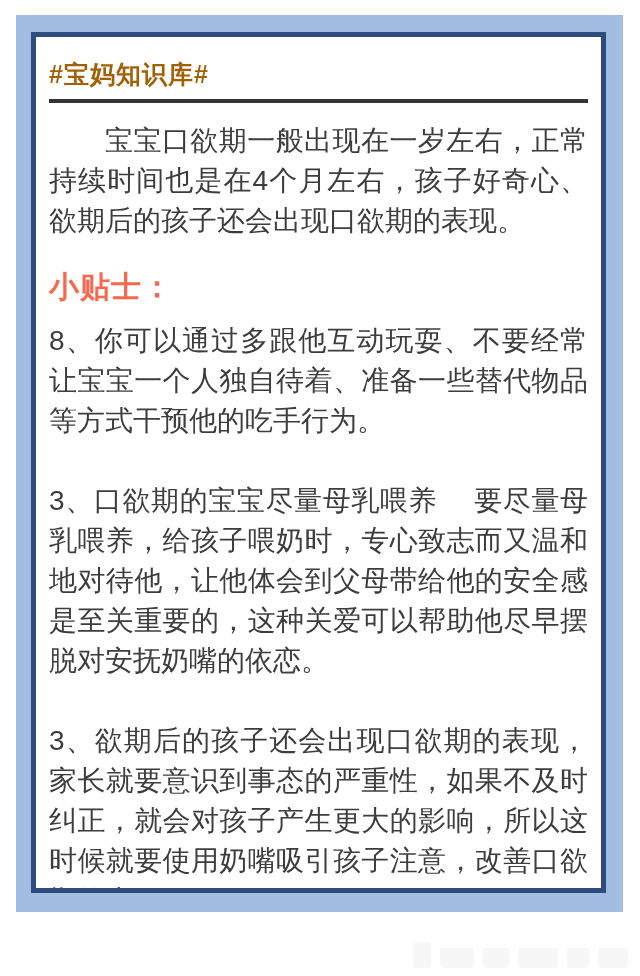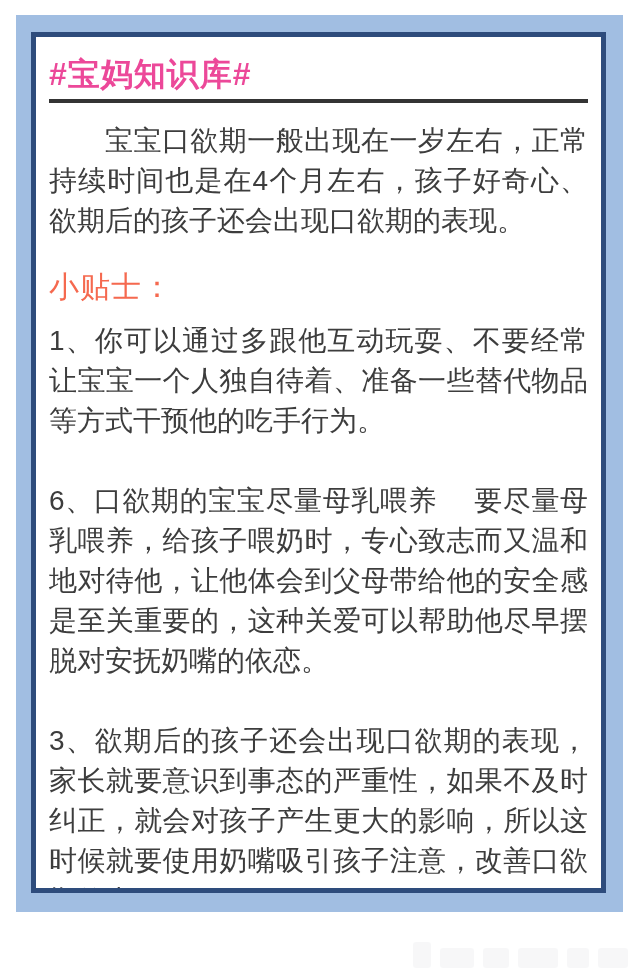--- a/index.html
+++ b/index.html
@@ -30,24 +30,24 @@
     width: 575px;
     height: 861px;
     box-sizing: border-box;
     background: #ffffff;
     border: 5px solid #2E4C7C;
     padding: 0 13px;
     overflow: hidden;
   }
   .card h1 {
     margin: 20px 0 4px 0;
-    font-size: 32px;
+    font-size: 25px;
     line-height: 34px;
     font-weight: bold;
-    color: #ec4899;
+    color: #a16207;
     letter-spacing: 1px;
   }
   .title-divider {
     height: 4px;
     background: #343434;
     margin-top: 8px;
   }
   .card p {
     margin: 0;
     font-size: 28px;
@@ -57,21 +57,21 @@
     text-justify: inter-ideograph;
   }
   .intro {
     margin-top: 18px !important;
     text-indent: 2em;
   }
   .tips-heading {
     margin: 26px 0 0 0;
     font-size: 30px;
     line-height: 40px;
-    font-weight: normal;
+    font-weight: bold;
     color: #F5694F;
     letter-spacing: 1px;
   }
   .tip-first  { margin-top: 14px !important; }
   .tip-rest   { margin-top: 40px !important; }
   .watermark {
     position: absolute;
     right: 12px;
     bottom: 8px;
     display: flex;
@@ -96,23 +96,23 @@
     <div class="card">
 
       <h1>#宝妈知识库#</h1>
 
       <div class="title-divider"></div>
 
       <p class="intro">宝宝口欲期一般出现在一岁左右，正常持续时间也是在4个月左右，孩子好奇心、欲期后的孩子还会出现口欲期的表现。</p>
 
       <div class="tips-heading">小贴士：</div>
 
-      <p class="tip-first">1、你可以通过多跟他互动玩耍、不要经常让宝宝一个人独自待着、准备一些替代物品等方式干预他的吃手行为。</p>
+      <p class="tip-first">8、你可以通过多跟他互动玩耍、不要经常让宝宝一个人独自待着、准备一些替代物品等方式干预他的吃手行为。</p>
 
-      <p class="tip-rest">6、口欲期的宝宝尽量母乳喂养　 要尽量母乳喂养，给孩子喂奶时，专心致志而又温和地对待他，让他体会到父母带给他的安全感是至关重要的，这种关爱可以帮助他尽早摆脱对安抚奶嘴的依恋。</p>
+      <p class="tip-rest">3、口欲期的宝宝尽量母乳喂养　 要尽量母乳喂养，给孩子喂奶时，专心致志而又温和地对待他，让他体会到父母带给他的安全感是至关重要的，这种关爱可以帮助他尽早摆脱对安抚奶嘴的依恋。</p>
 
       <p class="tip-rest">3、欲期后的孩子还会出现口欲期的表现，家长就要意识到事态的严重性，如果不及时纠正，就会对孩子产生更大的影响，所以这时候就要使用奶嘴吸引孩子注意，改善口欲期的表现。</p>
 
     </div>
   </div>
 
   <div class="watermark">
     <span class="wm-block tall" style="width:18px"></span>
     <span class="wm-block" style="width:34px"></span>
     <span class="wm-block" style="width:26px"></span>

